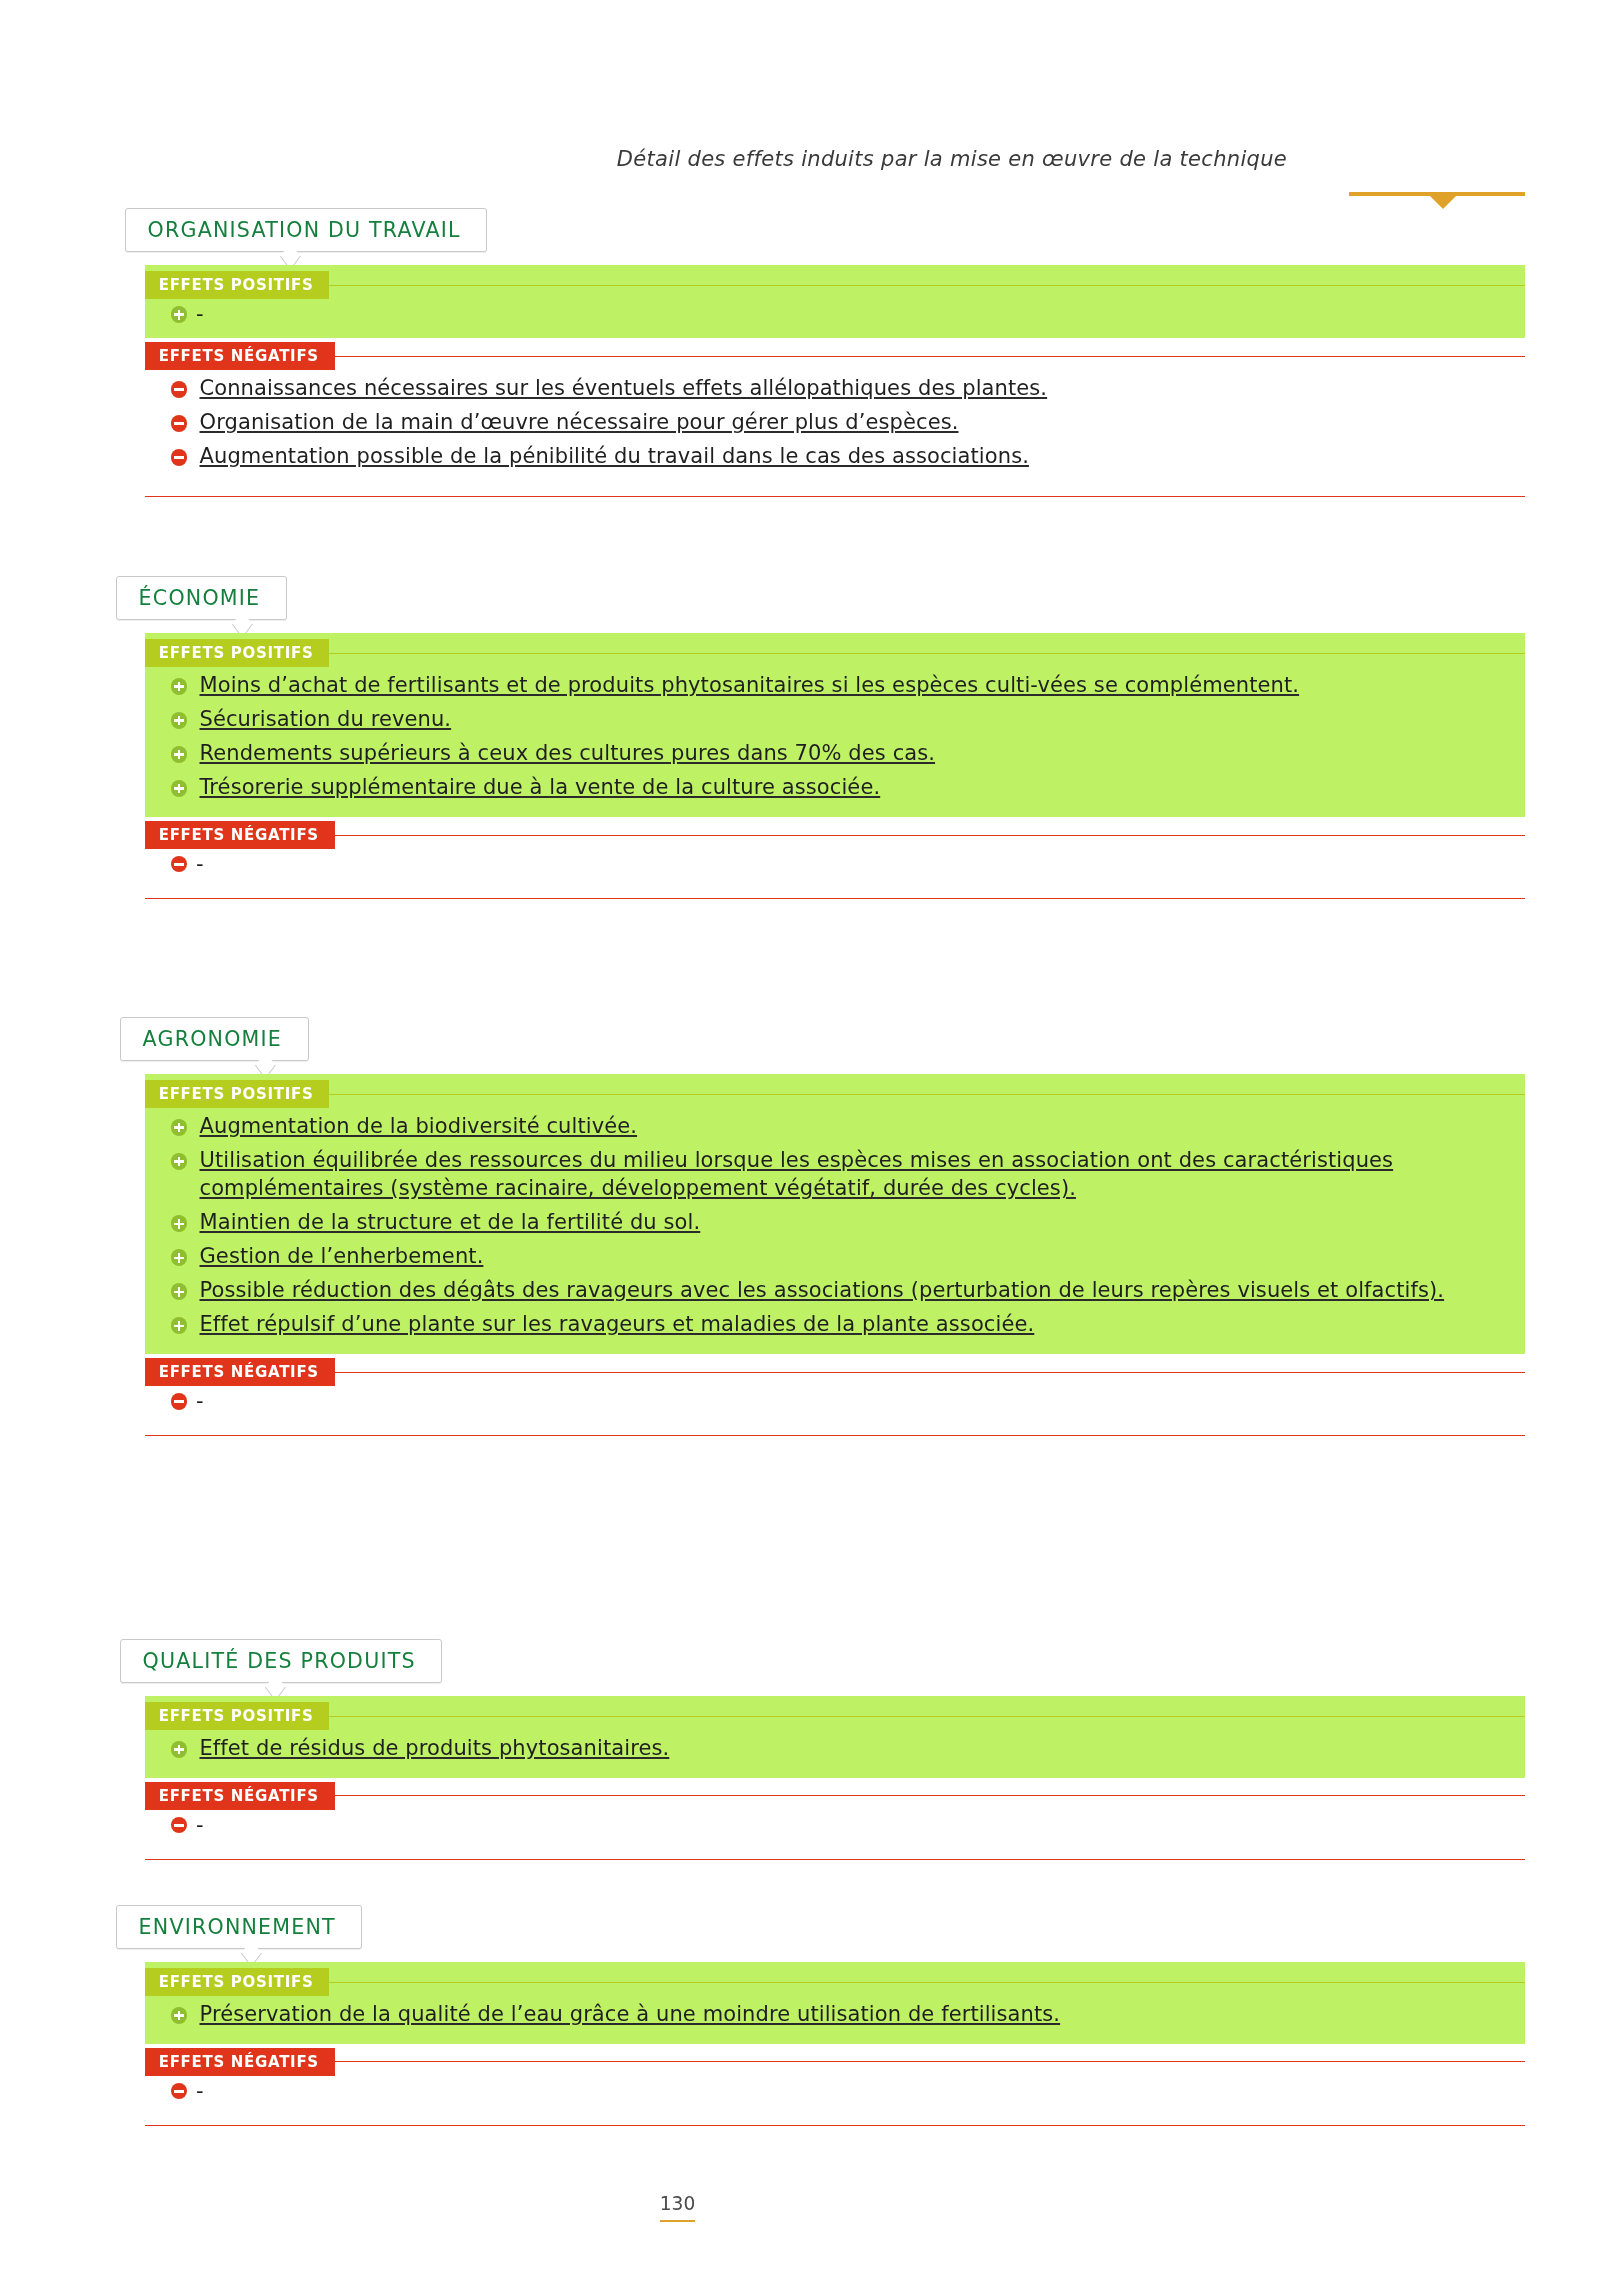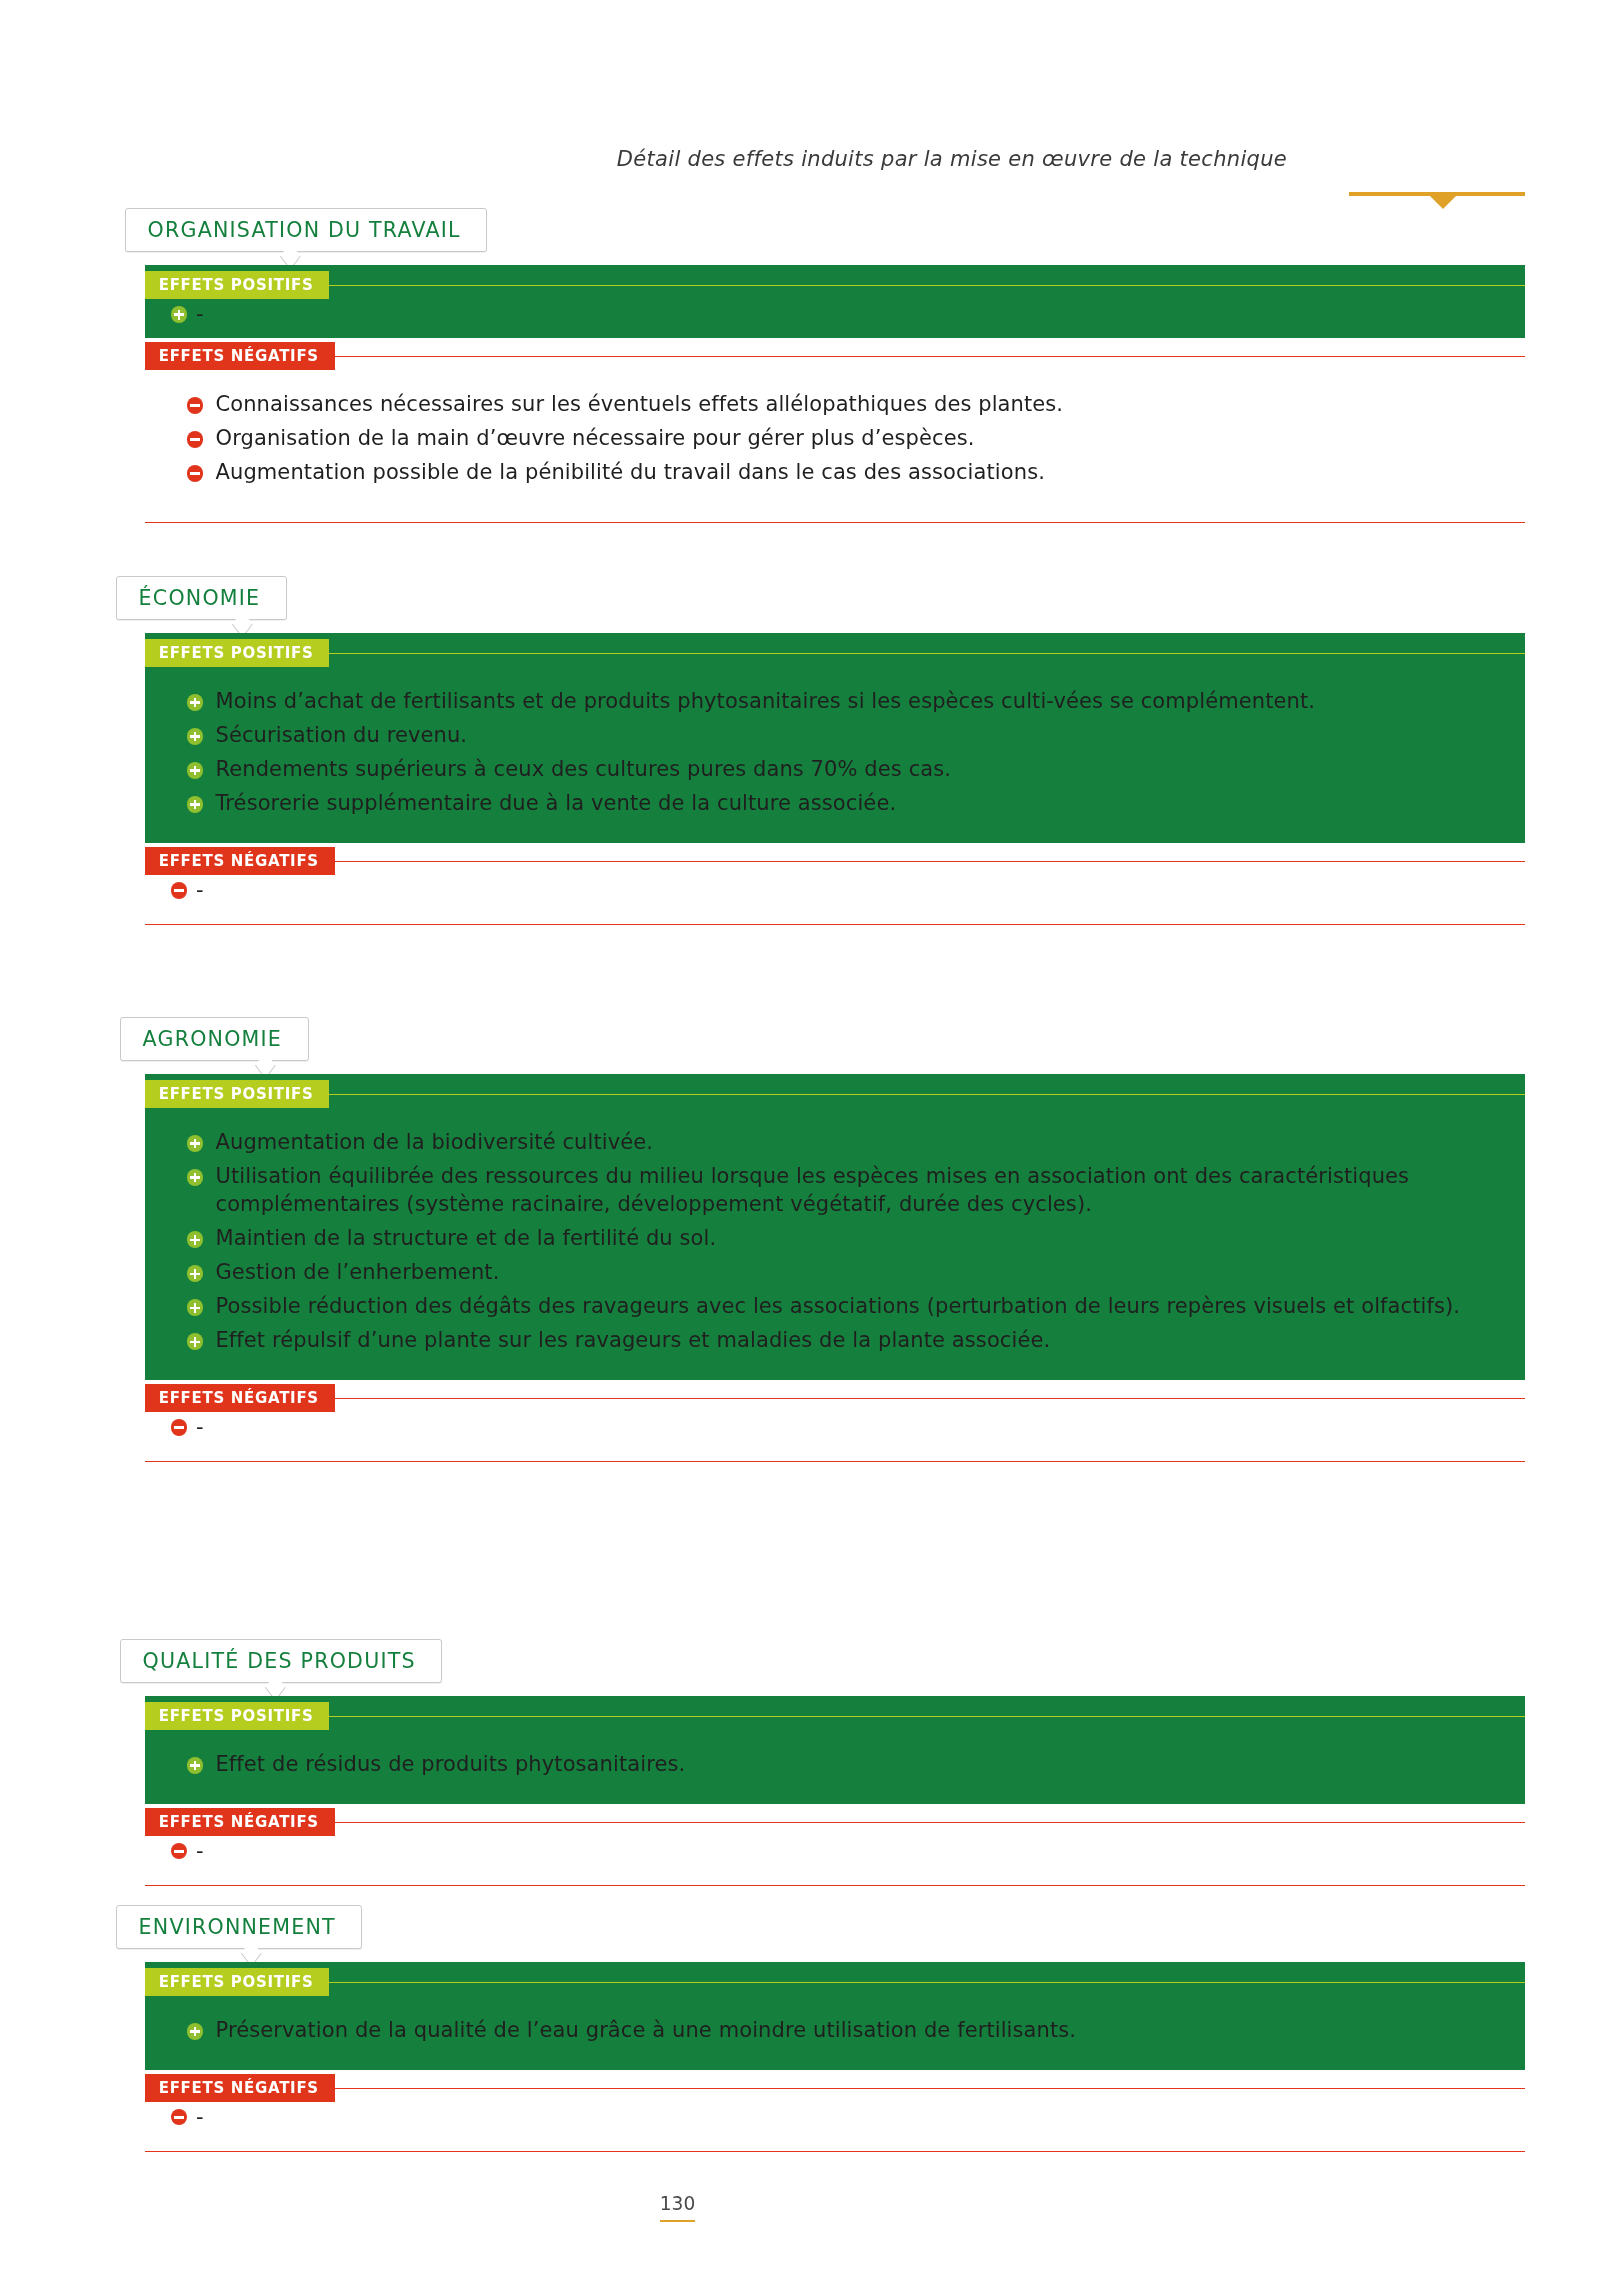--- a/index.html
+++ b/index.html
@@ -124,32 +124,33 @@
     right: 0;
     top: 13.7px;
     height: 1px;
     z-index: 1;
   }
   .rule-pos { background: #b5cd1e; }
   .rule-neg { background: #e0341b; }
   .chip-row .chip { position: absolute; left: 0; top: 0; }
 
   .panel-pos {
-    background: #15803d;
+    background: #bef264;
     padding: 5.9px 0 9.8px 0;
   }
   .panel-neg {
     background: #ffffff;
     padding: 3.9px 0 9.8px 0;
   }
 
   ul.items {
     list-style: none;
-    margin: 16px;
+    margin: 0;
     padding: 3.9px 9.8px 0 25.5px;
+    text-decoration: underline;
   }
   ul.items li {
     position: relative;
     padding-left: 29px;
     margin: 0 0 5.9px 0;
     font-size: 21px;
     line-height: 1.34;
     color: #1f1f1f;
     letter-spacing: 0.1px;
   }

